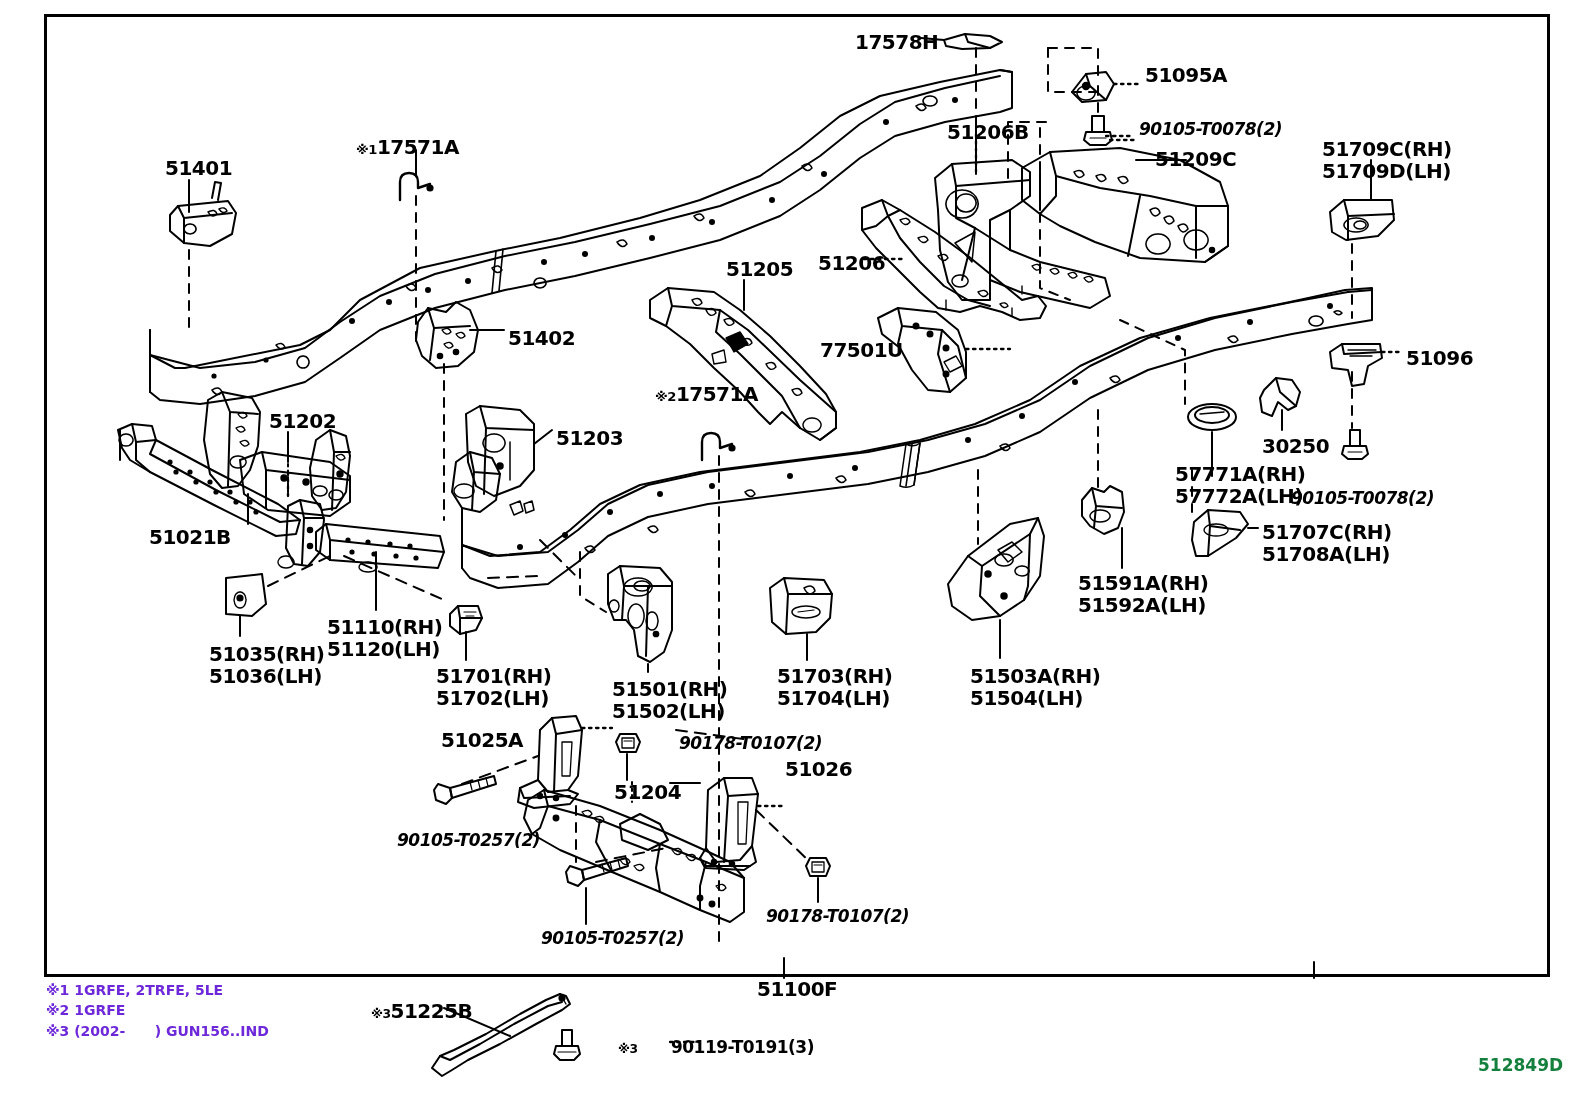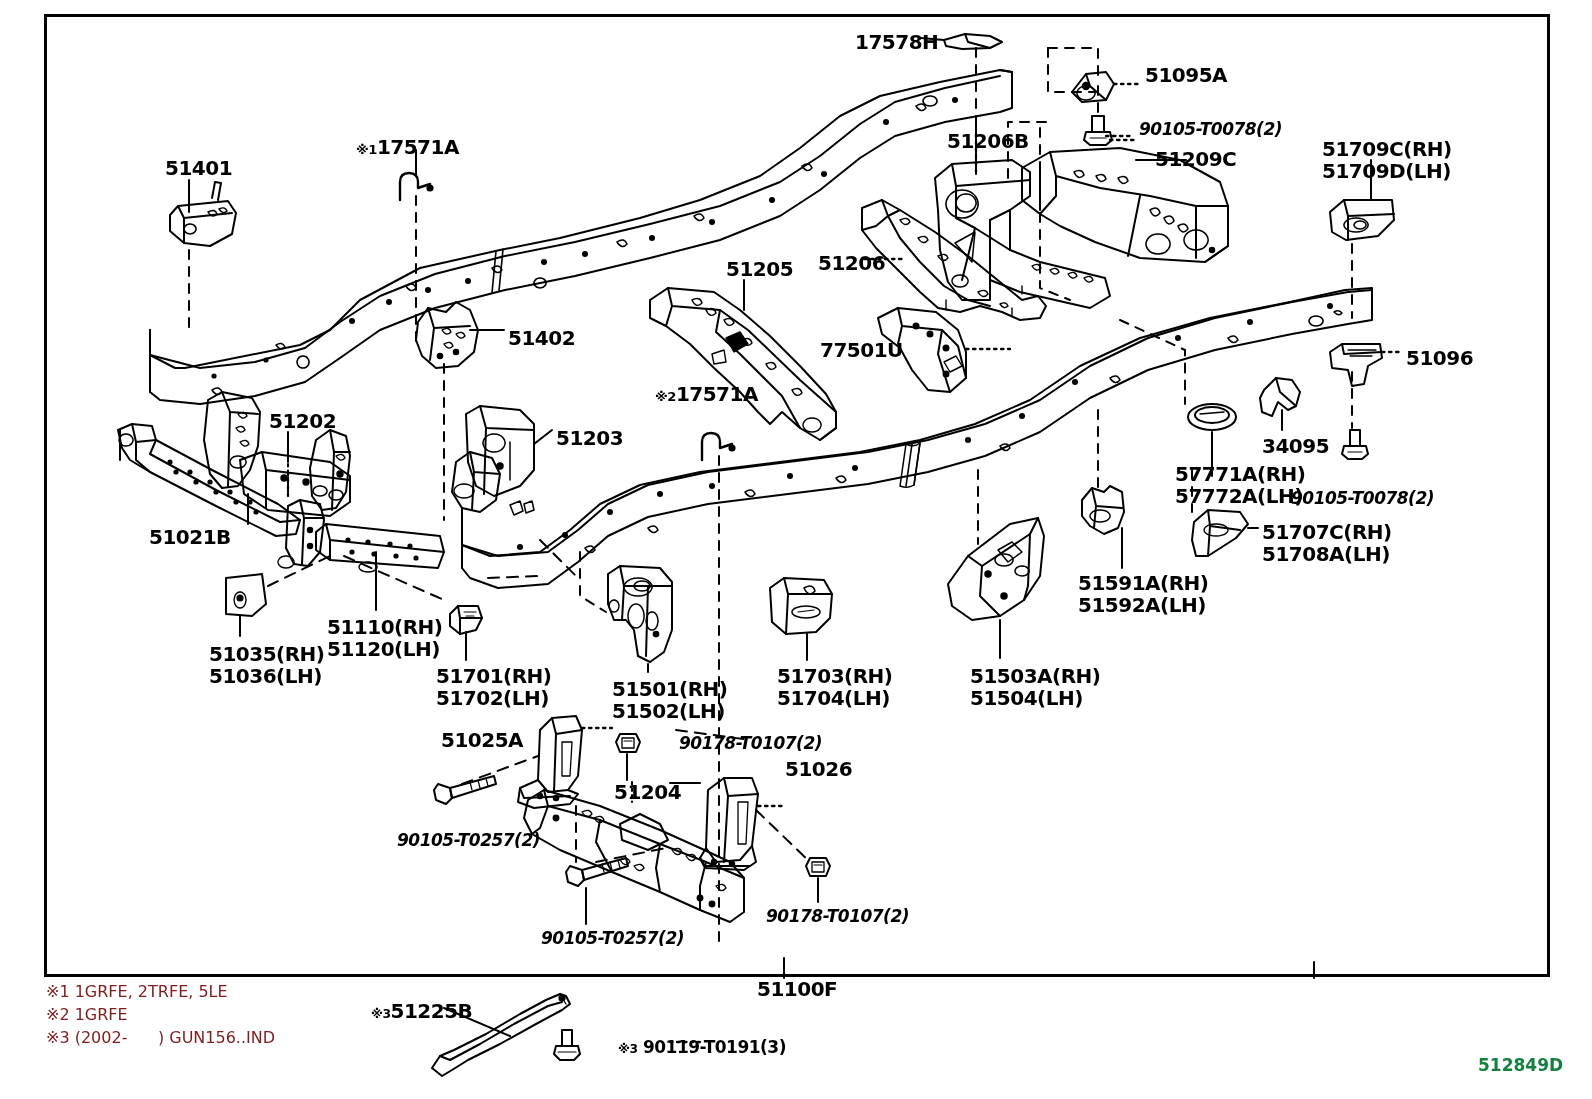--- a/index.html
+++ b/index.html
@@ -47,24 +47,24 @@
   .lbl.s15 { font-size: 15px; }
   .mark {
     font-size: 0.82em;
     font-weight: bold;
   }
   #footnotes {
     position: absolute;
     left: 46px;
     top: 980px;
     font-family: "DejaVu Sans", sans-serif;
-    font-weight: normal;
-    font-size: 16px;
+    font-weight: bold;
+    font-size: 14px;
     line-height: 1.45;
-    color: #7f1d1d;
+    color: #6d28d9;
     white-space: pre;
   }
   #diagram-id {
     position: absolute;
     left: 1478px;
     top: 1055px;
     font-family: "DejaVu Sans", sans-serif;
     font-weight: bold;
     font-size: 17px;
     color: #15803d;
@@ -710,33 +710,33 @@
 
     </g>
   </svg>
 
   <div id="labels">
       <div class="lbl s20" style="left: 165px; top: 157px; text-align: center;">51401</div>
       <div class="lbl s16" style="left: 356px; top: 136px;"><span class="mark">※1</span><span style="font-size: 20px;">17571A</span></div>
       <div class="lbl s20" style="left: 855px; top: 31px;">17578H</div>
       <div class="lbl s20" style="left: 1145px; top: 64px;">51095A</div>
       <div class="lbl s17" style="left: 1139px; top: 120px;">90105-T0078(2)</div>
-      <div class="lbl s20" style="left: 947px; top: 130px; text-align: center;">51206B</div>
+      <div class="lbl s20" style="left: 947px; top: 121px; text-align: center;">51206B</div>
       <div class="lbl s20" style="left: 1155px; top: 148px;">51209C</div>
       <div class="lbl s20" style="left: 1322px; top: 138px;">51709C(RH)
 51709D(LH)</div>
       <div class="lbl s20" style="left: 818px; top: 252px;">51206</div>
       <div class="lbl s20" style="left: 726px; top: 258px;">51205</div>
       <div class="lbl s20" style="left: 508px; top: 327px;">51402</div>
       <div class="lbl s20" style="left: 820px; top: 339px;">77501U</div>
       <div class="lbl s20" style="left: 1406px; top: 347px;">51096</div>
       <div class="lbl s20" style="left: 269px; top: 410px;">51202</div>
       <div class="lbl s16" style="left: 655px; top: 383px;"><span class="mark">※2</span><span style="font-size: 20px;">17571A</span></div>
       <div class="lbl s20" style="left: 556px; top: 427px;">51203</div>
-      <div class="lbl s20" style="left: 1262px; top: 435px;">34095</div>
+      <div class="lbl s20" style="left: 1262px; top: 435px;">30250</div>
       <div class="lbl s20" style="left: 1175px; top: 463px;">57771A(RH)
 57772A(LH)</div>
       <div class="lbl s17" style="left: 1291px; top: 489px;">90105-T0078(2)</div>
       <div class="lbl s20" style="left: 149px; top: 526px;">51021B</div>
       <div class="lbl s20" style="left: 1262px; top: 521px;">51707C(RH)
 51708A(LH)</div>
       <div class="lbl s20" style="left: 1078px; top: 572px;">51591A(RH)
 51592A(LH)</div>
       <div class="lbl s20" style="left: 327px; top: 616px;">51110(RH)
 51120(LH)</div>
@@ -752,20 +752,20 @@
 51504(LH)</div>
       <div class="lbl s20" style="left: 441px; top: 729px;">51025A</div>
       <div class="lbl s17" style="left: 679px; top: 734px;">90178-T0107(2)</div>
       <div class="lbl s20" style="left: 614px; top: 781px;">51204</div>
       <div class="lbl s20" style="left: 785px; top: 758px;">51026</div>
       <div class="lbl s17" style="left: 397px; top: 831px;">90105-T0257(2)</div>
       <div class="lbl s17" style="left: 766px; top: 907px;">90178-T0107(2)</div>
       <div class="lbl s17" style="left: 541px; top: 929px;">90105-T0257(2)</div>
       <div class="lbl s20" style="left: 757px; top: 978px;">51100F</div>
       <div class="lbl s15" style="left: 371px; top: 1000px;"><span class="mark">※3</span><span style="font-size: 20px;">51225B</span></div>
-      <div class="lbl s15" style="left: 618px; top: 1038px;"><span class="mark">※3</span><span style="font-size: 17px;"> 90119-T0191(3)</span></div>
+      <div class="lbl s15" style="left: 618px; top: 1038px;"><span class="mark">※3</span><span style="font-size: 17px; margin-left: 28px;"> 90119-T0191(3)</span></div>
     </div>
 
   <div id="footnotes"><span class="fnote-line">※1 1GRFE, 2TRFE, 5LE</span><span class="fnote-line">※2 1GRFE</span><span class="fnote-line">※3 (2002-      ) GUN156..IND</span></div>
 
   <div id="diagram-id">512849D</div>
 
 </div>
 
 </body></html>

